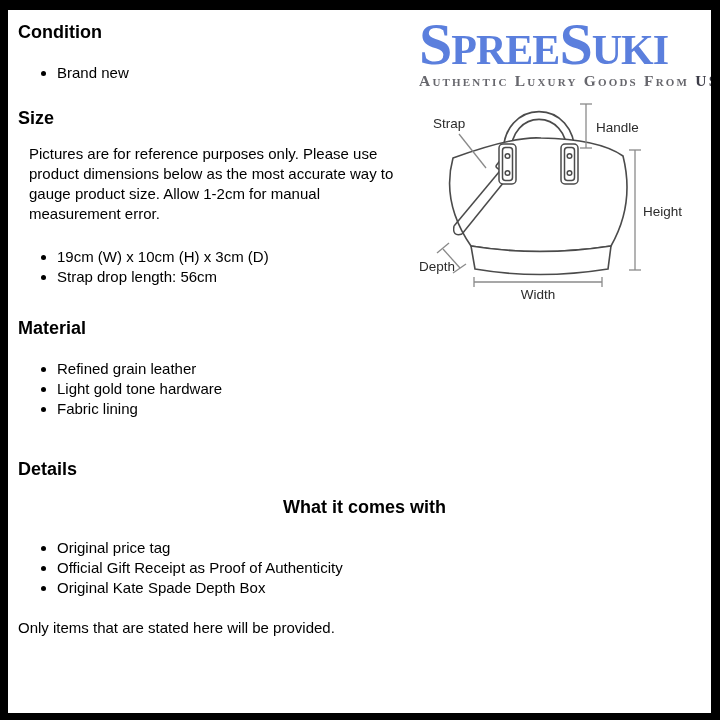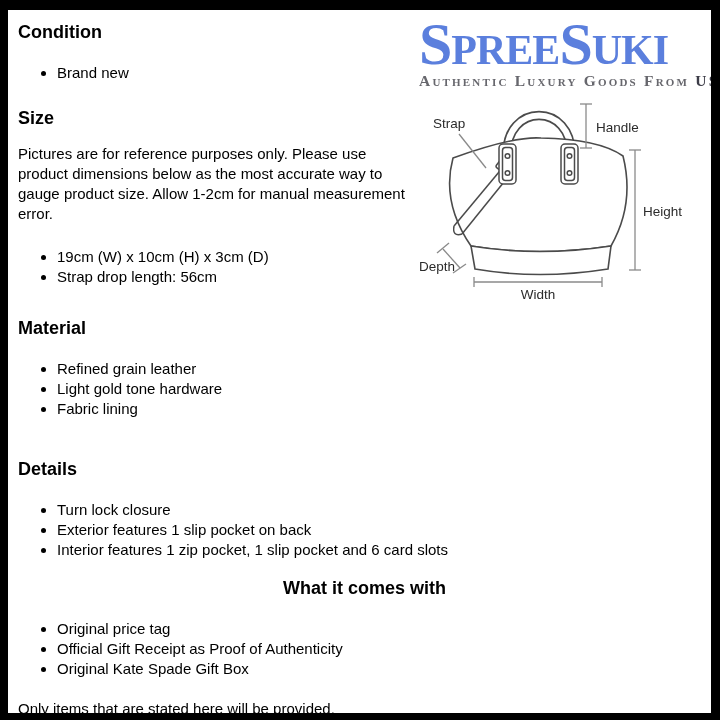--- a/index.html
+++ b/index.html
@@ -41,21 +41,21 @@
   }
   .content h3.first{margin-top:2px;}
   .content h3.material{margin-top:31px;}
   .content h3.details{margin-top:40px;}
   .content h3.comes{margin-top:18px;text-align:center;}
   .content ul{
     margin:21px 0 0 0;padding:0 9px 0 39px;list-style-type:disc;
   }
   .content ul.after-p{margin-top:23px;}
   .content li{margin:0;padding:0;}
-  .content p.desc{margin:16px 0 0 0;max-width:400px;}
+  .content p.desc{margin:16px 0 0 11px;max-width:400px;}
   .content p.footer{margin:20px 0 0 0;}
 </style>
 </head>
 <body>
 
 <div class="page">
 
   <div class="right-col">
     <div class="logo">
       <div class="brand">SpreeSuki</div>
@@ -128,29 +128,24 @@
     </ul>
 
     <h3 class="material">Material</h3>
     <ul>
       <li>Refined grain leather</li>
       <li>Light gold tone hardware</li>
       <li>Fabric lining</li>
     </ul>
 
     <h3 class="details">Details</h3>
-    <ul>
-      <li>Turn lock closure</li>
-      <li>Exterior features 1 slip pocket on back</li>
-      <li>Interior features 1 zip pocket, 1 slip pocket and 6 card slots</li>
-    </ul>
 
     <h3 class="comes">What it comes with</h3>
     <ul>
       <li>Original price tag</li>
       <li>Official Gift Receipt as Proof of Authenticity</li>
-      <li>Original Kate Spade Gift Box</li>
+      <li>Original Kate Spade Depth Box</li>
     </ul>
 
     <p class="footer">Only items that are stated here will be provided.</p>
   </div>
 
 </div>
 
 </body></html>

